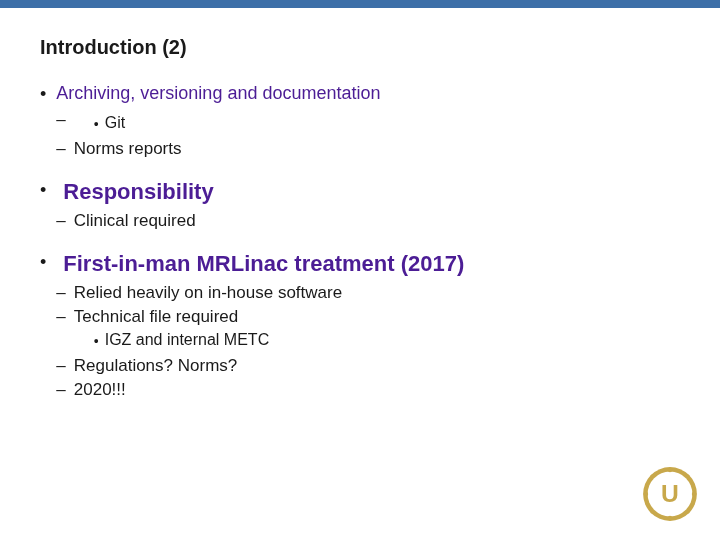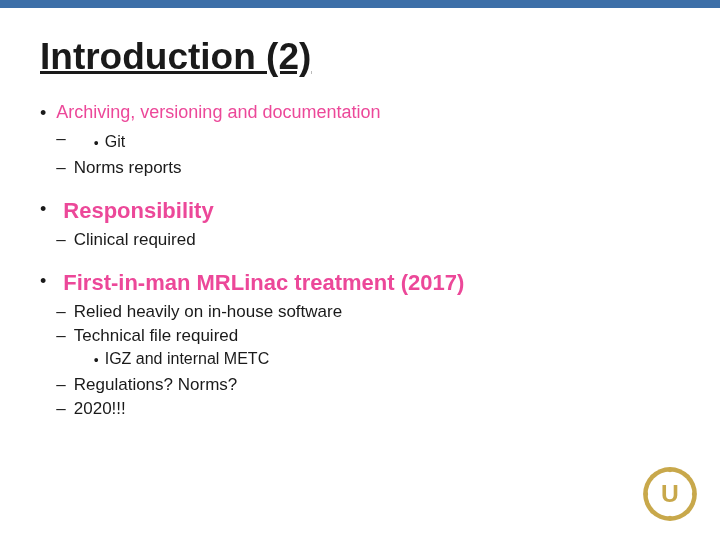--- a/index.html
+++ b/index.html
@@ -17,25 +17,24 @@
       width: 100%;
       height: 8px;
       background: #3d6fa8;
     }
 
     .content {
       padding: 28px 40px 20px 40px;
     }
 
     .title {
-      font-size: 37px;
+      font-size: 20px;
       font-weight: bold;
       color: #1a1a1a;
       margin-bottom: 24px;
-      text-decoration: underline;
     }
 
     .bullet-list {
       list-style: none;
       padding: 0;
     }
 
     .bullet-list > li {
       margin-bottom: 16px;
       display: flex;
@@ -45,21 +44,21 @@
 
     .bullet-dot {
       font-size: 18px;
       color: #1a1a1a;
       margin-top: 1px;
       flex-shrink: 0;
     }
 
     .bullet-label {
       font-size: 18px;
-      color: #ec4899;
+      color: #4c1d95;
     }
 
     .bullet-label.large {
       font-size: 22px;
       font-weight: bold;
       margin-left: 7px;
     }
 
     .sub-list {
       list-style: none;

